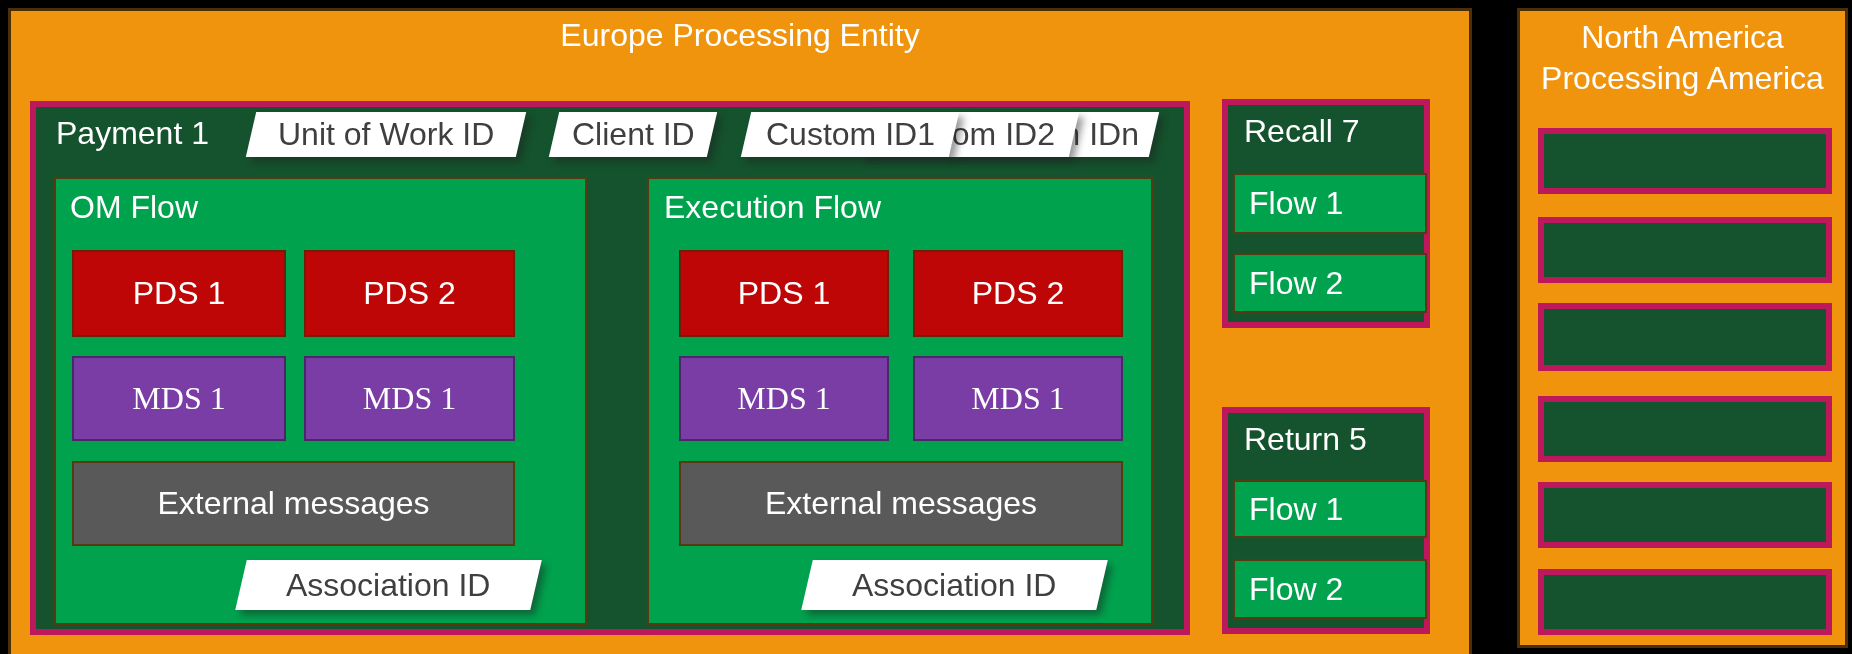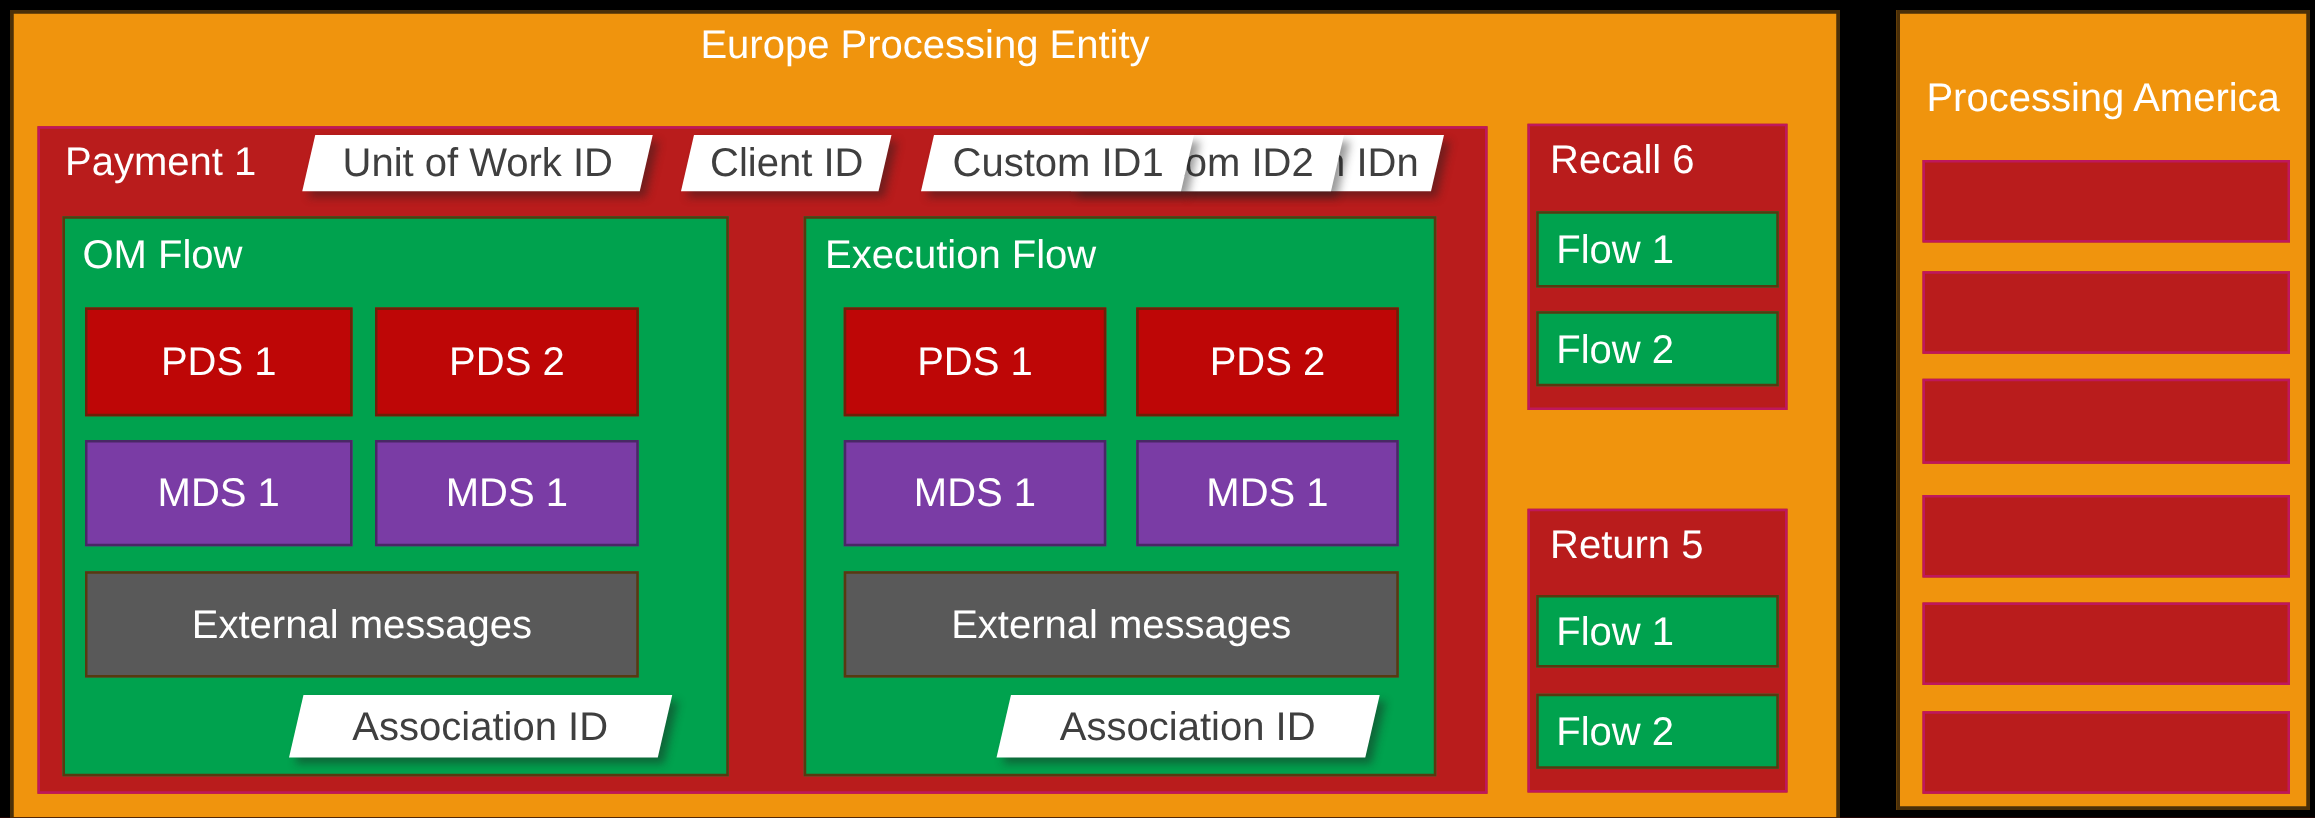--- a/index.html
+++ b/index.html
@@ -3,24 +3,24 @@
 <meta charset="utf-8">
 <style>
   html,body{margin:0;padding:0;background:#000;}
   #canvas{
     position:relative;width:1852px;height:654px;background:#000;overflow:hidden;
     font-family:"Liberation Sans", sans-serif;
   }
   .abs{position:absolute;box-sizing:border-box;}
   .entity{background:#F0940D;border:3px solid #4A2F08;}
   .entity-title{position:absolute;left:0;right:0;text-align:center;color:#fff;font-size:32px;line-height:40px;white-space:nowrap;}
-  .bluebox{background:#b91c1c;border:2px solid #be185d;}
+  .bluebox{background:#14532d;border:6px solid #be185d;}
   .greenbox{background:#00A24E;border:2px solid #573A10;}
   .redbox{background:#BE0606;border:2px solid #6E2008;}
-  .purplebox{background:#7A3CA5;border:2px solid #4A2766;}
+  .purplebox{background:#7A3CA5;border:2px solid #4A2766;font-family:Liberation Serif, serif;}
   .graybox{background:#595959;border:2px solid #573A10;}
   .corner-label{position:absolute;color:#fff;font-size:32px;white-space:nowrap;}
   .center-text{display:flex;align-items:center;justify-content:center;color:#fff;font-size:32px;white-space:nowrap;}
   .left-text{display:flex;align-items:center;justify-content:flex-start;padding-left:14px;color:#fff;font-size:32px;white-space:nowrap;}
   .tag{
     position:absolute;background:#FFFFFF;transform:skewX(-13deg);
     box-shadow:6px 5px 7px rgba(30,30,30,0.45);
     display:flex;align-items:center;justify-content:center;
   }
   .tag>span{transform:skewX(13deg);color:#3F3F3F;font-size:32px;white-space:nowrap;}
@@ -101,41 +101,42 @@
           <span>External messages</span>
         </div>
 
         <div class="tag" style="left:158px;top:381px;width:295px;height:50px;">
           <span>Association ID</span>
         </div>
       </div>
     </div>
 
     <div class="abs bluebox" style="left:1211px;top:88px;width:208px;height:229px;">
-      <span class="corner-label" style="left:16px;top:8px;">Recall 6</span>
+      <span class="corner-label" style="left:16px;top:8px;">Recall 7</span>
       <div class="abs greenbox left-text" style="left:5px;top:68px;width:194px;height:61px;">
         <span>Flow 1</span>
       </div>
       <div class="abs greenbox left-text" style="left:5px;top:148px;width:194px;height:60px;">
         <span>Flow 2</span>
       </div>
     </div>
 
     <div class="abs bluebox" style="left:1211px;top:396px;width:208px;height:227px;">
       <span class="corner-label" style="left:16px;top:8px;">Return 5</span>
       <div class="abs greenbox left-text" style="left:5px;top:67px;width:194px;height:58px;">
         <span>Flow 1</span>
       </div>
       <div class="abs greenbox left-text" style="left:5px;top:146px;width:194px;height:60px;">
         <span>Flow 2</span>
       </div>
     </div>
   </div>
 
   <div class="abs entity" style="left:1517px;top:8px;width:331px;height:640px;">
+    <div class="entity-title" style="top:6px;">North America</div>
     <div class="entity-title" style="top:47px;">Processing America</div>
 
     <div class="abs bluebox" style="left:18px;top:117px;width:294px;height:66px;"></div>
     <div class="abs bluebox" style="left:18px;top:206px;width:294px;height:66px;"></div>
     <div class="abs bluebox" style="left:18px;top:292px;width:294px;height:68px;"></div>
     <div class="abs bluebox" style="left:18px;top:385px;width:294px;height:66px;"></div>
     <div class="abs bluebox" style="left:18px;top:471px;width:294px;height:66px;"></div>
     <div class="abs bluebox" style="left:18px;top:558px;width:294px;height:66px;"></div>
   </div>
 

